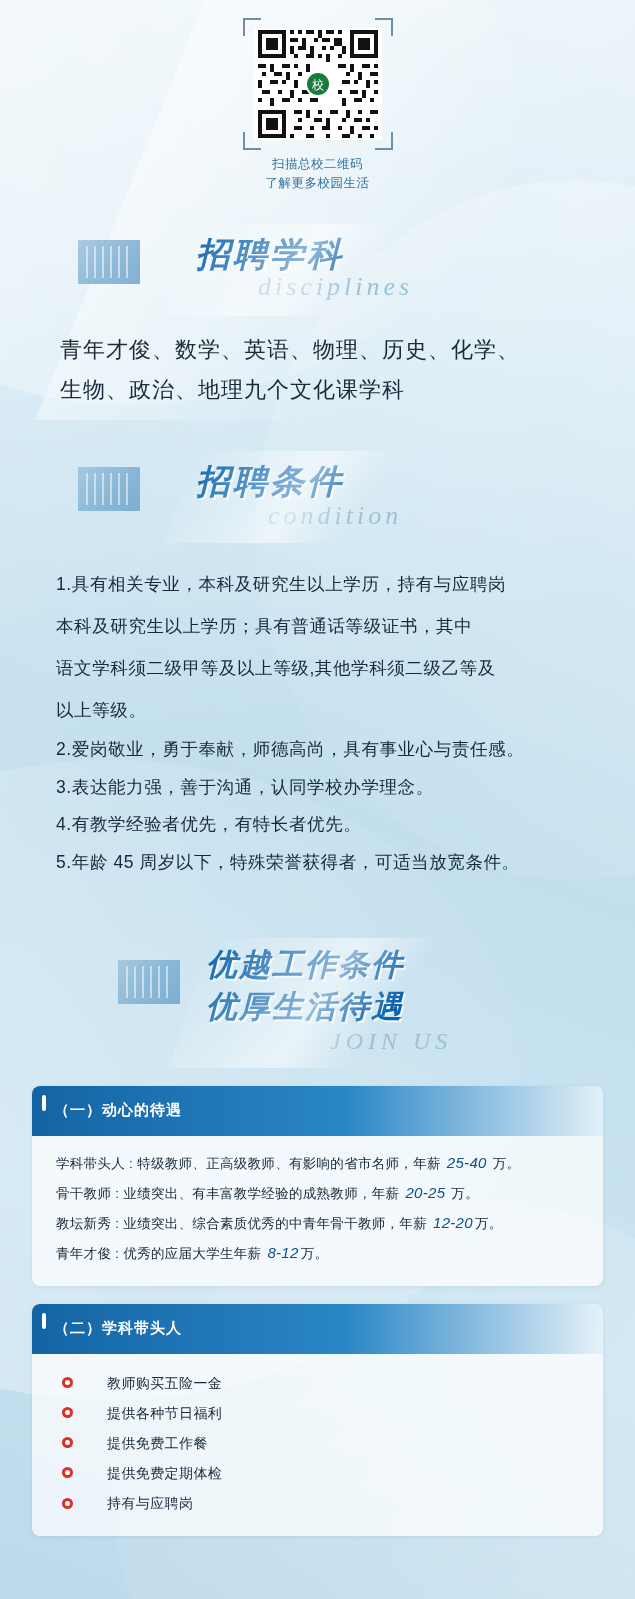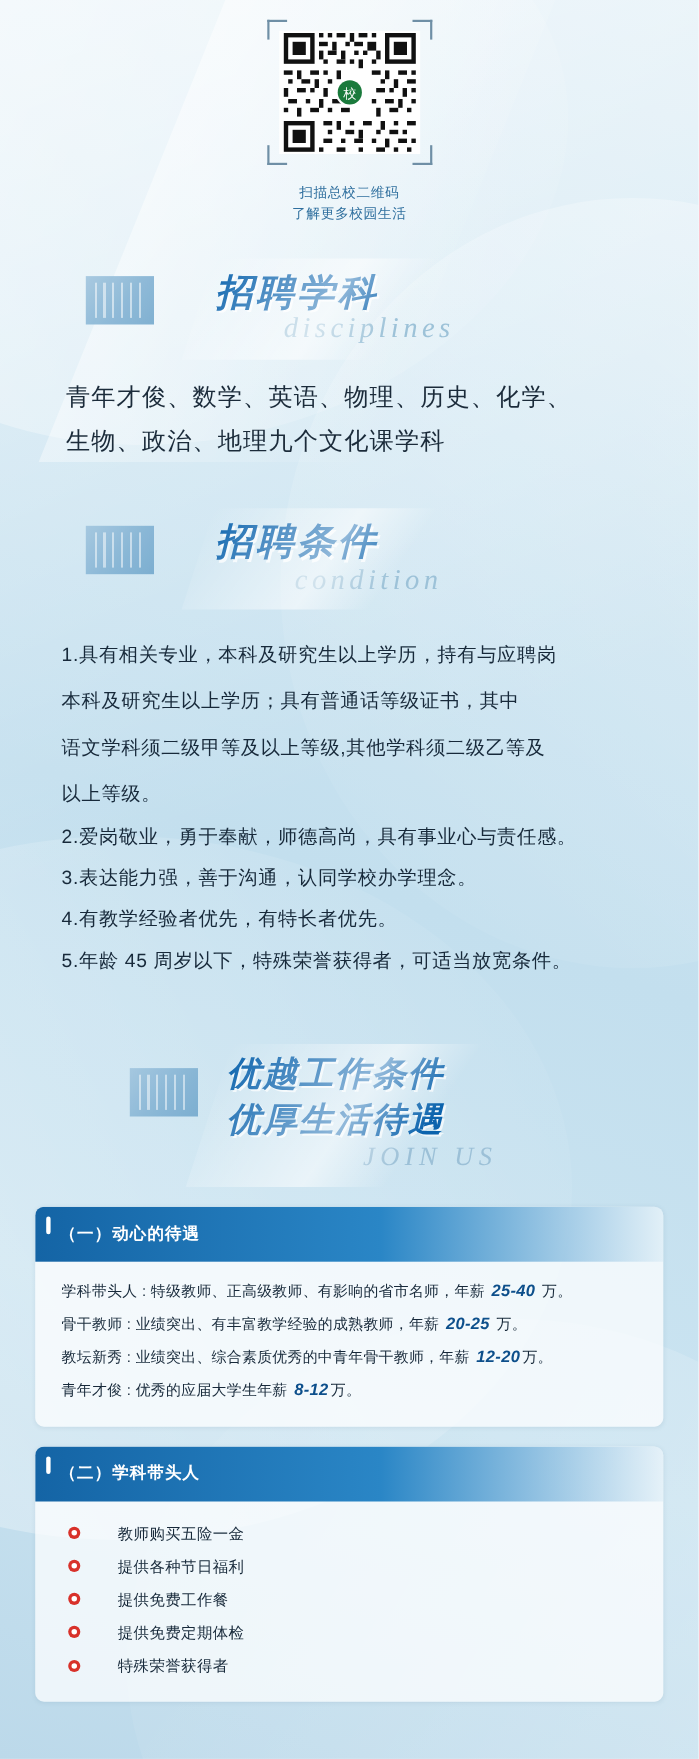--- a/index.html
+++ b/index.html
@@ -65,21 +65,21 @@
   .corner.tl { top: 0; left: 0; border-top: 2px solid #6f8fa6; border-left: 2px solid #6f8fa6; }
   .corner.tr { top: 0; right: 0; border-top: 2px solid #6f8fa6; border-right: 2px solid #6f8fa6; }
   .corner.bl { bottom: 0; left: 0; border-bottom: 2px solid #6f8fa6; border-left: 2px solid #6f8fa6; }
   .corner.br { bottom: 0; right: 0; border-bottom: 2px solid #6f8fa6; border-right: 2px solid #6f8fa6; }
   .qr-code {
     position: absolute; top: 10px; left: 11px;
     width: 128px; height: 112px;
     background: #fff;
   }
   .qr-cap {
-    margin-top: 16px;
+    margin-top: 5px;
     font-size: 12.5px;
     line-height: 1.55;
     color: #2f6f9e;
     letter-spacing: .5px;
   }
 
   
   .head-block {
     position: relative;
     height: 96px;
@@ -195,21 +195,21 @@
   .pay-list .row {
     font-size: 13.5px;
     color: #17293a;
     line-height: 2.0;
     letter-spacing: .3px;
   }
   .pay-list .row b {
     font-size: 15px;
     font-style: italic;
     color: #0d4f8b;
-    font-weight: 700;
+    font-weight: 400;
     padding: 0 2px;
   }
   .welfare-list { padding: 14px 16px 0 30px; }
   .welfare-list .row {
     font-size: 14px;
     color: #17293a;
     line-height: 2.15;
     letter-spacing: .4px;
     display: flex;
     align-items: center;
@@ -436,18 +436,18 @@
       <div class="row">
         <span class="dot"></span>
         <span>提供免费工作餐</span>
       </div>
       <div class="row">
         <span class="dot"></span>
         <span>提供免费定期体检</span>
       </div>
       <div class="row">
         <span class="dot"></span>
-        <span>特殊荣誉获得者</span>
+        <span>持有与应聘岗</span>
       </div>
     </div>
   </div>
 
 </div>
 
 </body></html>

